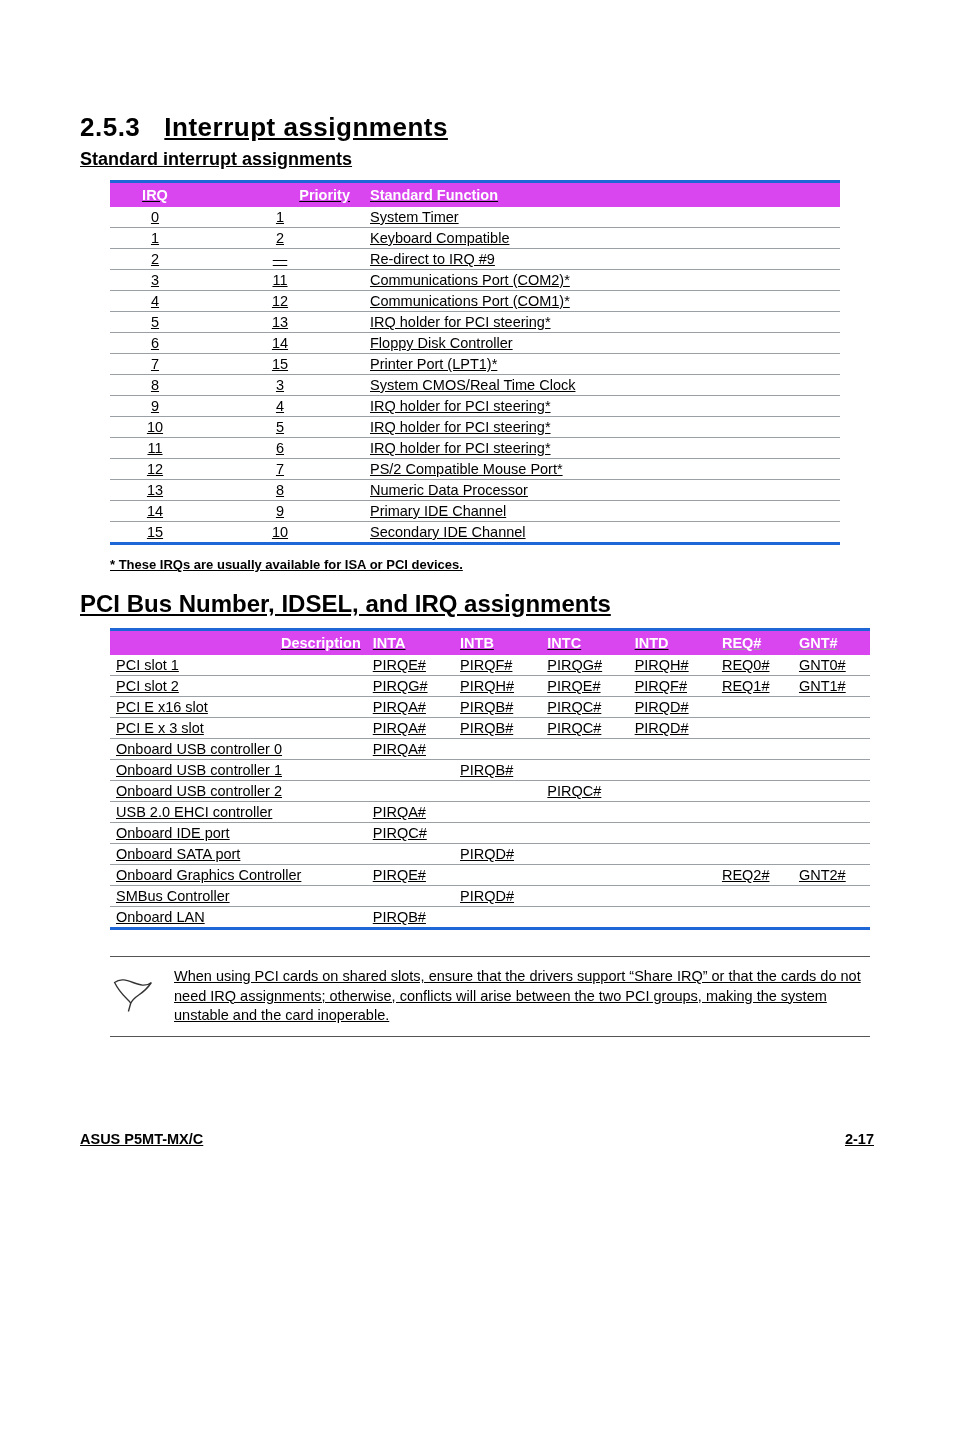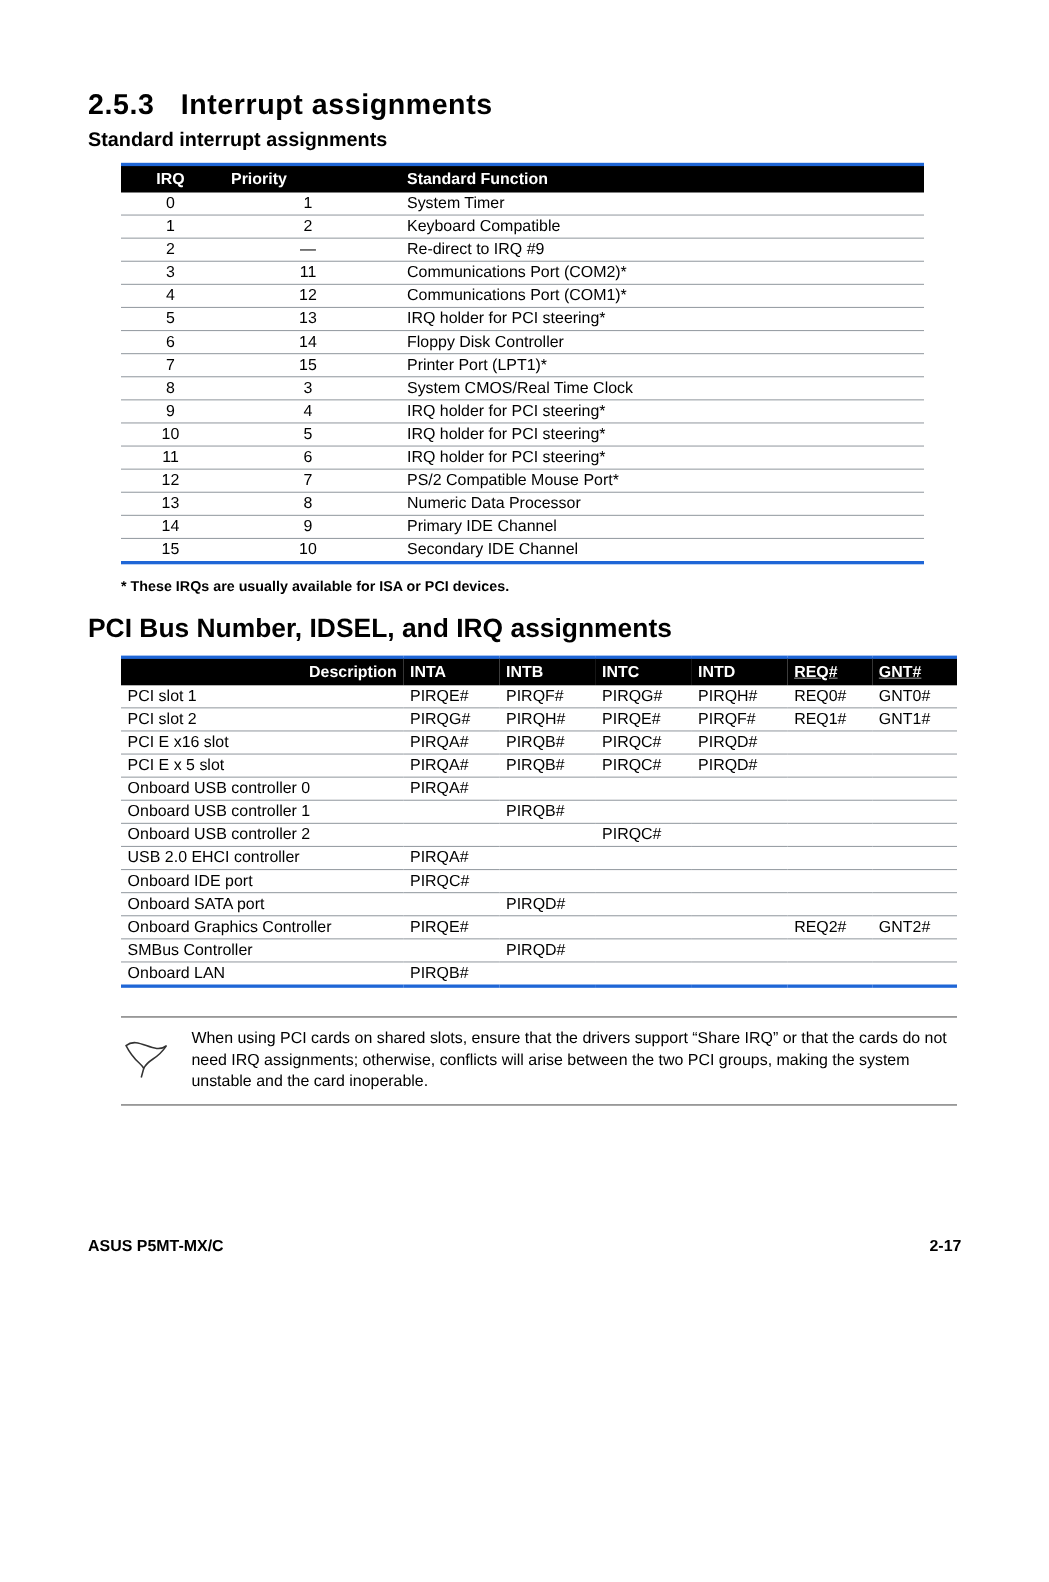--- a/index.html
+++ b/index.html
@@ -1,43 +1,43 @@
 <!DOCTYPE html>
 <html><head>
 <meta charset="utf-8">
 <style>
   * { box-sizing: border-box; margin: 0; padding: 0; }
   html, body { width: 954px; background: #fff; font-family: Arial, Helvetica, sans-serif; color: #000; }
-  .page { padding: 80px 80px 40px 80px; }
+  .page { padding: 112px 80px 40px 80px; text-decoration: underline; }
   h2.section-num { font-size: 26px; font-weight: bold; margin-bottom: 6px; letter-spacing: 0.5px; }
   h2.section-num .num { display:inline-block; margin-right: 24px; }
   h3.sub { font-size: 18px; font-weight: bold; margin-bottom: 10px; margin-top: 4px; }
   h3.sub2 { font-size: 24px; font-weight: bold; margin-bottom: 10px; margin-top: 18px; }
   table { border-collapse: collapse; width: 100%; font-size: 14.5px; }
   .t1 { margin-left: 30px; width: 730px; }
   .t2 { margin-left: 30px; width: 760px; }
-  th { background: #000000; color: #fff; font-weight: bold; text-align: left; padding: 4px 10px; font-size: 14.5px; }
+  th { background: #d946ef; color: #fff; font-weight: bold; text-align: left; padding: 4px 10px; font-size: 14.5px; }
   .t1 th.c1 { width: 90px; text-align:center;}
-  .t1 th.c2 { width: 160px; text-align:left;}
+  .t1 th.c2 { width: 160px; text-align:right;}
   .t1 th.c3 { }
   td { padding: 2px 10px; border-bottom: 1px solid #9aa0a6; }
   .t1 td.c1 { text-align:center;}
   .t1 td.c2 { text-align:center;}
   .t2 th { text-align:left; }
   .t2 th.d { text-align:right; width:200px;}
   .t2 td { text-align:left; }
   .t2 td.d { }
   .footnote { font-size: 13px; font-weight: bold; margin: 12px 0 0 30px; }
   .edge-top { border-top: 3px solid #1f66d6; }
   .edge-bot td { border-bottom: 3px solid #1f66d6; }
   .note-wrap { margin: 26px 0 0 30px; border-top: 1px solid #555; border-bottom: 1px solid #555; padding: 10px 0; display:flex; gap:18px; align-items:center; width:760px;}
   .note-icon { width:46px; flex:0 0 46px; }
   .note-icon svg { width:46px; height:46px; }
   .note-text { font-size:14.5px; line-height:1.35; }
-  .footer { position: relative; margin-top: 120px; display:flex; justify-content:space-between; font-size:14.5px; font-weight:bold; padding: 0 0 30px 0;}
+  .footer { position: relative; margin-top: 94px; display:flex; justify-content:space-between; font-size:14.5px; font-weight:bold; padding: 0 0 30px 0;}
   .t2 th.reqh, .t2 th.gnth { color:#fff; text-decoration: underline; text-decoration-color: rgba(255,255,255,0.6);}
   .t2 th { padding:4px 6px; }
   .t2 td { padding:2px 6px; }
   .t2 .col-int { width:68px; }
   .t2 .col-rq { width:60px; }
 </style>
 </head>
 <body>
 
 <div class="page">
@@ -178,21 +178,21 @@
         <tr>
           <td class="d">PCI E x16 slot</td>
           <td>PIRQA#</td>
           <td>PIRQB#</td>
           <td>PIRQC#</td>
           <td>PIRQD#</td>
           <td></td>
           <td></td>
         </tr>
         <tr>
-          <td class="d">PCI E x 5 slot</td>
+          <td class="d">PCI E x 3 slot</td>
           <td>PIRQA#</td>
           <td>PIRQB#</td>
           <td>PIRQC#</td>
           <td>PIRQD#</td>
           <td></td>
           <td></td>
         </tr>
         <tr>
           <td class="d">Onboard USB controller 0</td>
           <td>PIRQA#</td>

